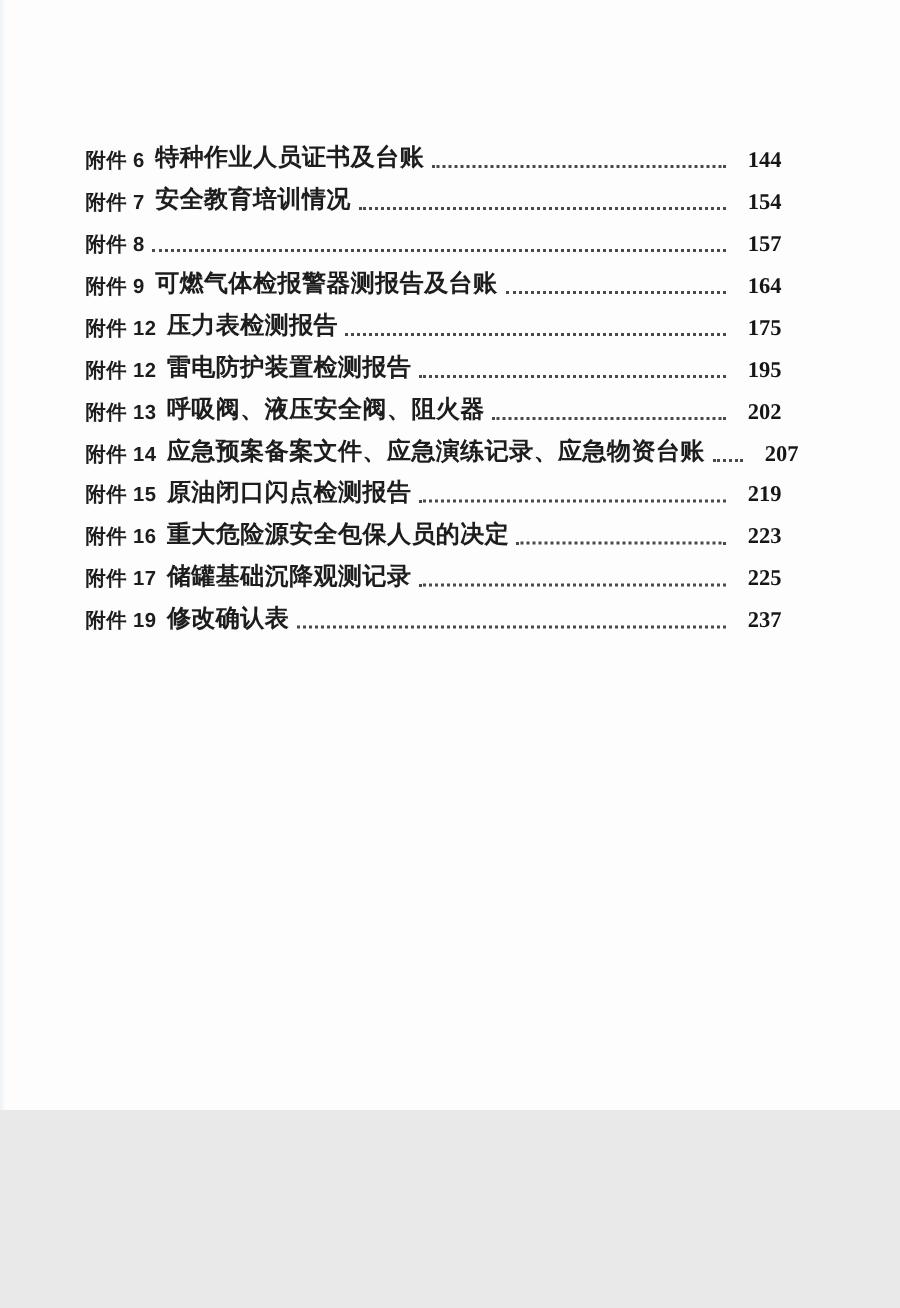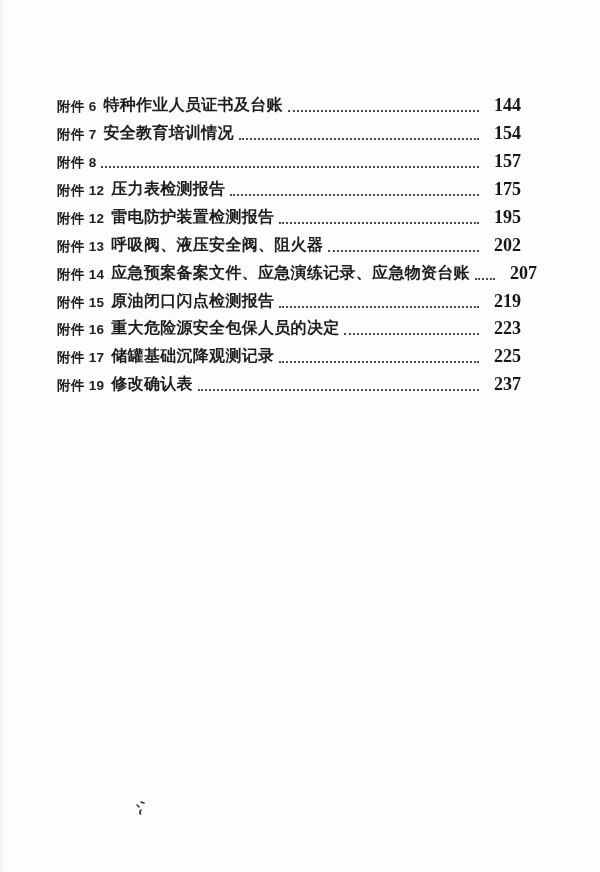--- a/index.html
+++ b/index.html
@@ -3,21 +3,21 @@
 <meta charset="utf-8">
 <style>
   html, body {
     margin: 0;
     padding: 0;
     background: #e9e9e9;
   }
   .page {
     position: relative;
     width: 600px;
-    height: 872px;
+    height: 740px;
     background: #fdfdfd;
     overflow: hidden;
     font-family: "Liberation Sans", "DejaVu Sans", sans-serif;
   }
   
   .page::before {
     content: "";
     position: absolute;
     left: 0; top: 0; bottom: 0;
     width: 4px;
@@ -51,21 +51,21 @@
     margin-left: 7px;
     letter-spacing: 0.3px;
   }
   .toc-leader {
     flex: 1;
     border-bottom: 2px dotted #4a4a4a;
     margin: 0 3px 9px 5px;
     min-width: 20px;
   }
   .toc-page {
-    font-size: 18px;
+    font-size: 15px;
     font-weight: 700;
     color: #161616;
     padding-bottom: 5px;
     font-family: "Liberation Serif", "DejaVu Serif", serif;
     margin-left: 12px;
   }
   .ink-smudge {
     position: absolute;
     left: 132px;
     top: 799px;
@@ -93,20 +93,26 @@
         <span class="toc-leader"></span>
         <span class="toc-page">154</span>
       </div>
 
       <div class="toc-row">
         <span class="toc-label">附件 8</span>
         <span class="toc-leader"></span>
         <span class="toc-page">157</span>
       </div>
 
+      <div class="toc-row">
+        <span class="toc-label">附件 9</span>
+        <span class="toc-title">可燃气体检报警器测报告及台账</span>
+        <span class="toc-leader"></span>
+        <span class="toc-page">164</span>
+      </div>
 
       <div class="toc-row">
         <span class="toc-label">附件 12</span>
         <span class="toc-title">压力表检测报告</span>
         <span class="toc-leader"></span>
         <span class="toc-page">175</span>
       </div>
 
 
       <div class="toc-row">

